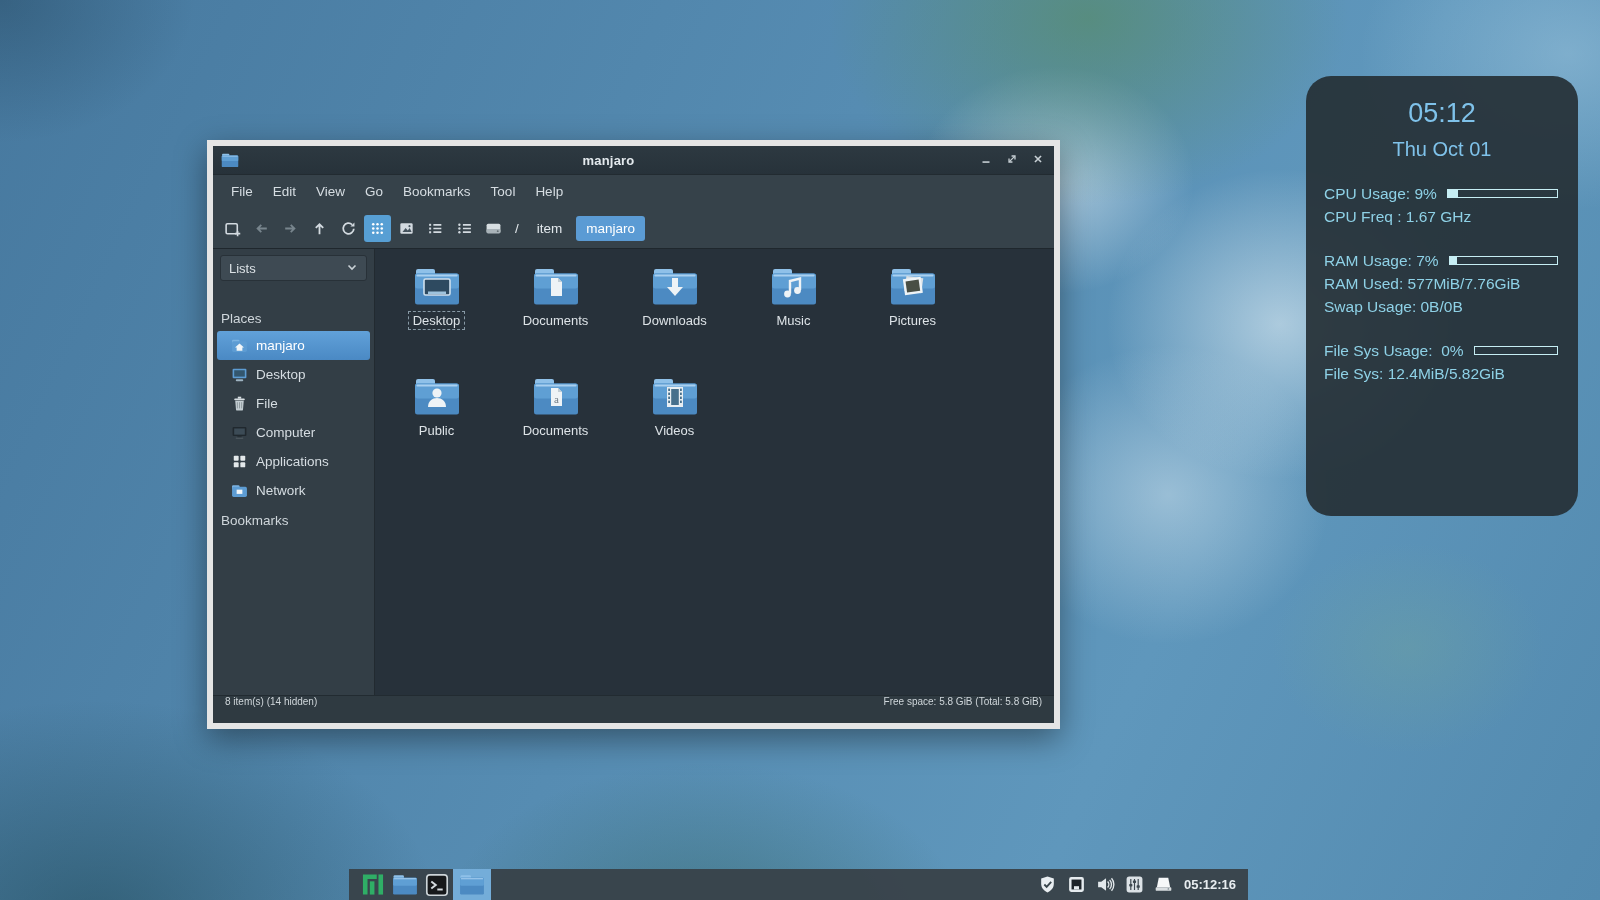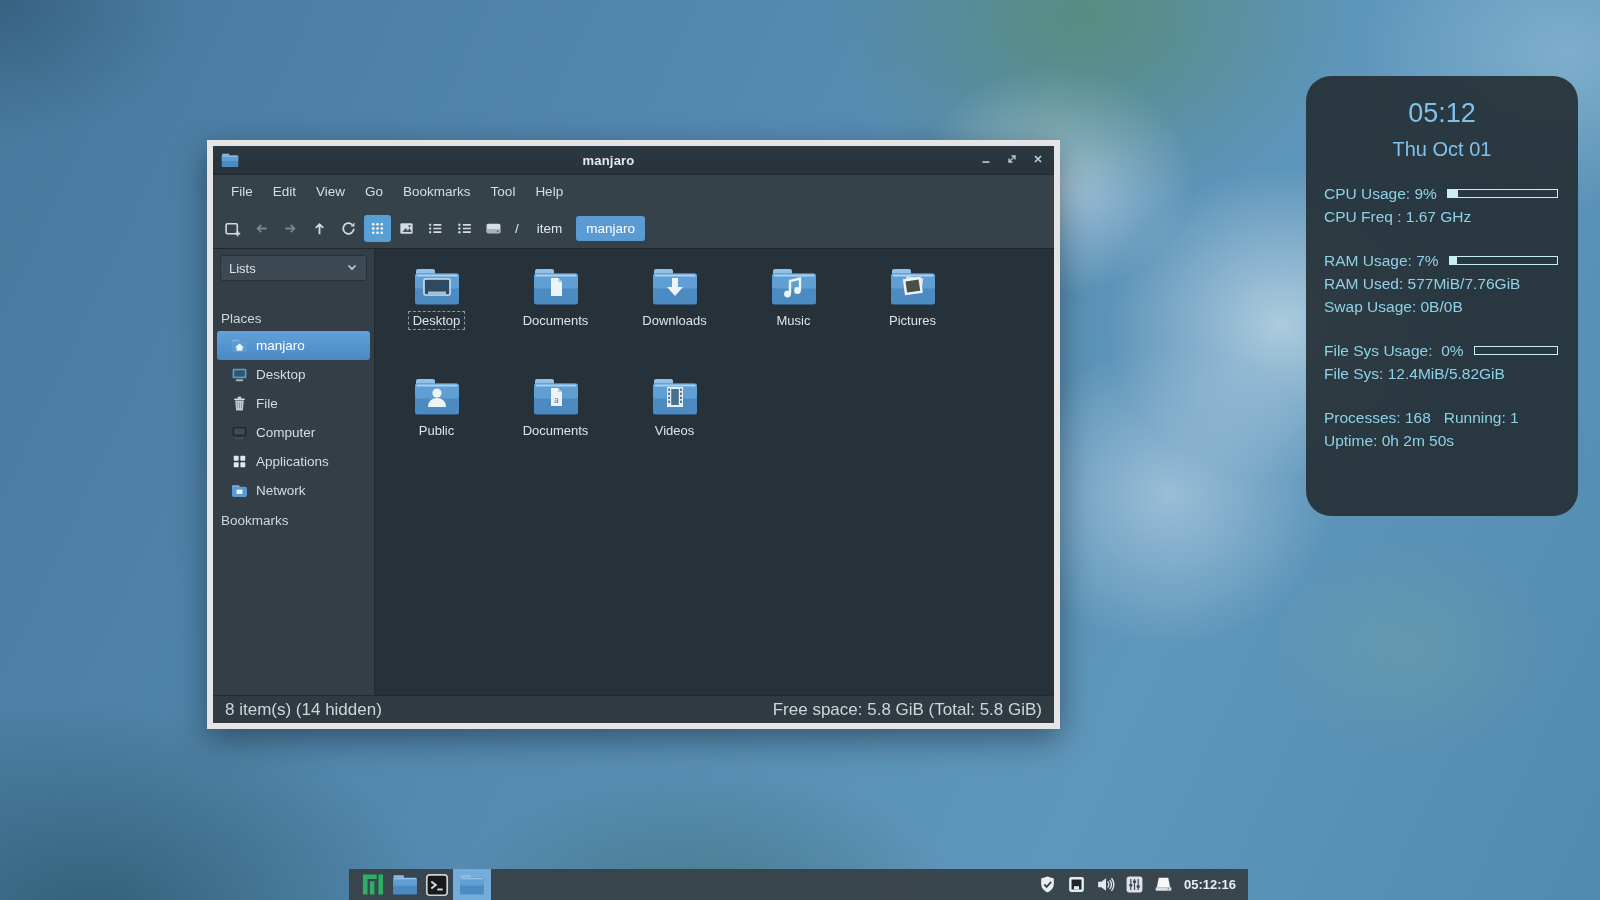--- a/index.html
+++ b/index.html
@@ -58,21 +58,21 @@
   .side-item.selected{background:linear-gradient(#61a1d9,#4a89c4);color:#fff;}
   #filearea{flex:1;background:#27313a;padding:10px 0 0 2px;display:flex;flex-wrap:wrap;
     align-content:flex-start;}
   .file-item{width:119px;height:110px;display:flex;flex-direction:column;align-items:center;
     padding-top:8px;box-sizing:border-box;}
   .file-icon{width:48px;height:40px;}
   .file-icon svg{width:48px;height:40px;}
   .file-label{margin-top:4px;font-size:13px;color:#dde3e7;padding:1px 4px;border:1px dashed transparent;}
   .file-item.selected .file-label{border-color:#8799a5;}
   #statusbar{height:27px;background:#2f3a41;border-top:1px solid #222b31;display:flex;
-    align-items:center;justify-content:space-between;padding:0 12px;color:#cfd6da;font-size:17px;
+    justify-content:space-between;padding:0 12px;color:#cfd6da;font-size:10px;
     flex:0 0 auto;}
 
   
   #conky{position:absolute;left:1306px;top:76px;width:272px;height:440px;box-sizing:border-box;
     background:rgba(38,48,55,.93);padding:22px 18px 0 18px;color:#8ed1e6;border-radius:25px;}
   #c-time{font-size:27px;text-align:center;color:#7fc2ea;}
   #c-date{font-size:20px;text-align:center;color:#7fc2ea;margin-top:9px;}
   .c-group{margin-top:21px;}
   .c-line{display:flex;align-items:center;height:23px;font-size:15.5px;white-space:pre;}
   .c-bar{flex:1;height:7px;border:1px solid #c6eef4;margin-left:10px;margin-right:2px;}
@@ -443,24 +443,20 @@
         </div>
         <div class="c-group">
           <div class="c-line"><span>RAM Usage: 7%</span><div class="c-bar"><div class="c-fill" style="width: 7%;"></div></div></div>
           <div class="c-line"><span>RAM Used: 577MiB/7.76GiB</span></div>
           <div class="c-line"><span>Swap Usage: 0B/0B</span></div>
         </div>
         <div class="c-group">
           <div class="c-line"><span>File Sys Usage:  0%</span><div class="c-bar"><div class="c-fill" style="width: 0%;"></div></div></div>
           <div class="c-line"><span>File Sys: 12.4MiB/5.82GiB</span></div>
         </div>
-        <div class="c-group">
-          <div class="c-line"><span>Processes: 168   Running: 1</span></div>
-          <div class="c-line"><span>Uptime: 0h 2m 50s</span></div>
-        </div>
       </div>
   </aside>
 
   <div id="taskbar">
     <div id="tb-left">
         <button class="tb-launcher">
           <span style="display: inline-flex;">
             <svg class="wide" viewBox="0 0 16 16">
               <g fill="#2fae66">
                 <path d="M1 1h9.6v3.2H4.2V15H1z"></path>

